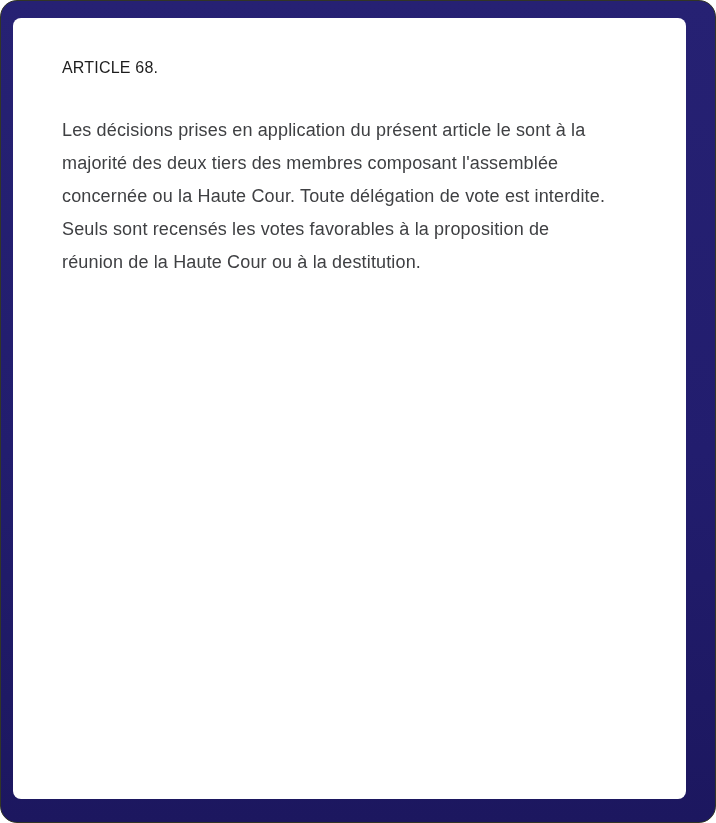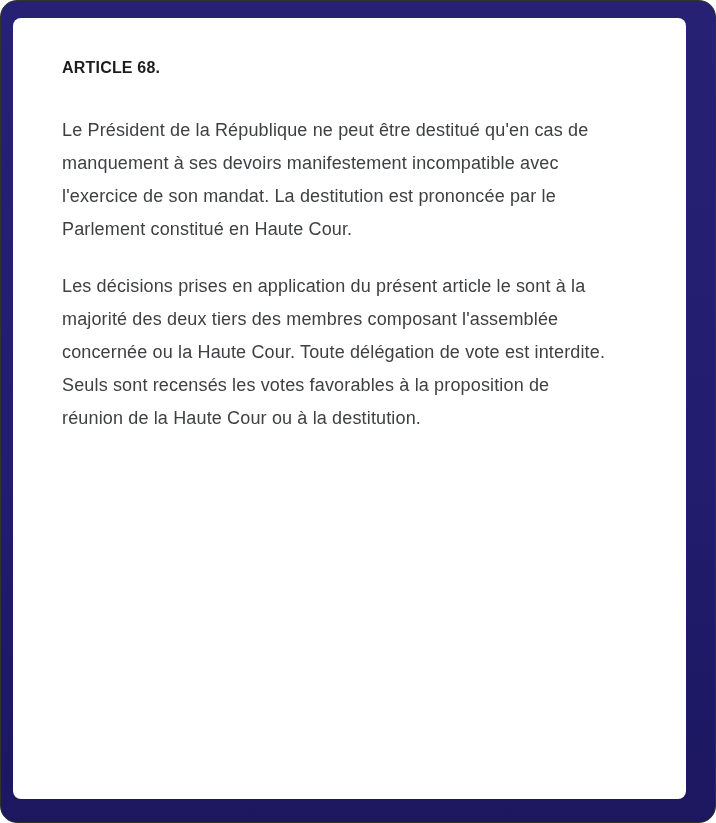--- a/index.html
+++ b/index.html
@@ -32,42 +32,38 @@
     background: #ffffff;
     border-radius: 8px;
     box-sizing: border-box;
     padding: 40px 20px 0 49px;
     overflow: hidden;
   }
   .title {
     margin: 0 0 36px 0;
     font-size: 16px;
     line-height: 20px;
-    font-weight: bold;
+    font-weight: normal;
     letter-spacing: 0.2px;
     color: #1d1d1d;
   }
   .para {
     margin: 0 0 24px 0;
     font-size: 18px;
     line-height: 33px;
     letter-spacing: 0.15px;
     color: #3f4043;
     white-space: pre-line;
   }
 </style>
 </head>
 <body>
 
 <div class="frame">
   <div class="page">
     <h1 class="title">ARTICLE 68.</h1>
-    <p class="para">Le Président de la République ne peut être destitué qu'en cas de
-manquement à ses devoirs manifestement incompatible avec
-l'exercice de son mandat. La destitution est prononcée par le
-Parlement constitué en Haute Cour.</p>
     <p class="para">Les décisions prises en application du présent article le sont à la
 majorité des deux tiers des membres composant l'assemblée
 concernée ou la Haute Cour. Toute délégation de vote est interdite.
 Seuls sont recensés les votes favorables à la proposition de
 réunion de la Haute Cour ou à la destitution.</p>
   </div>
 </div>
 
 </body></html>

